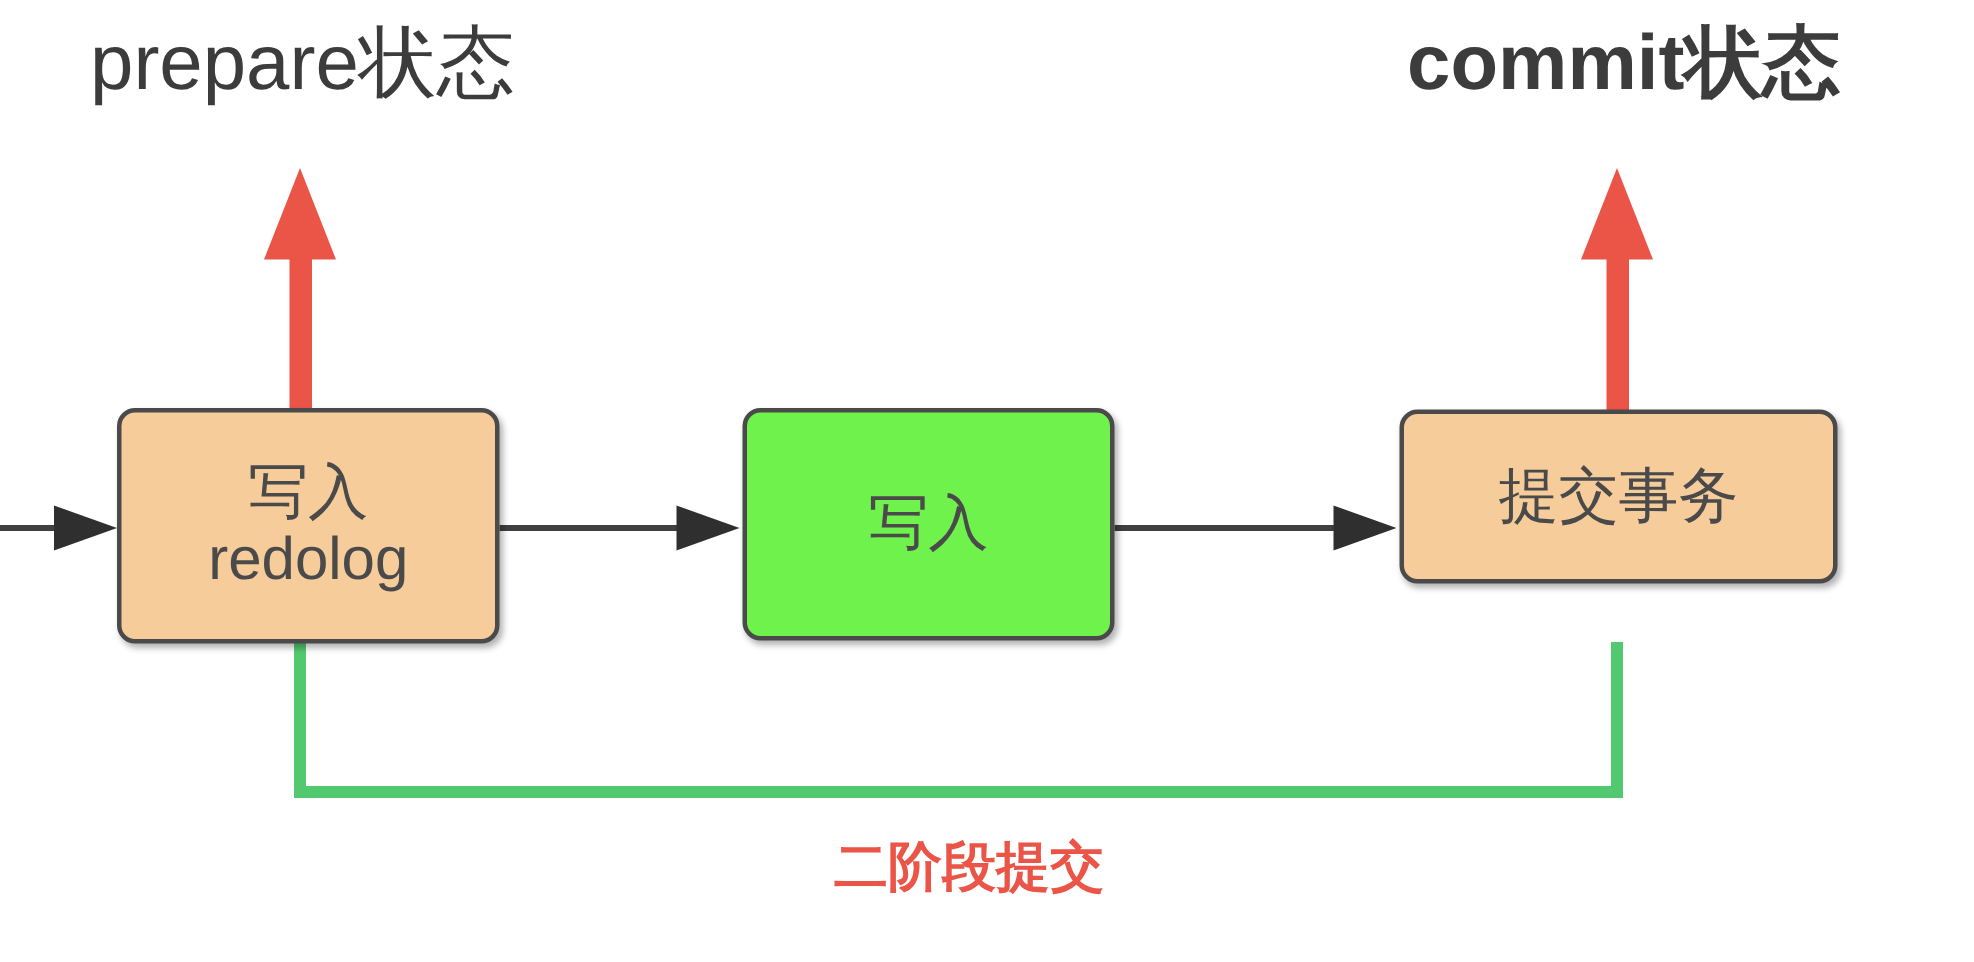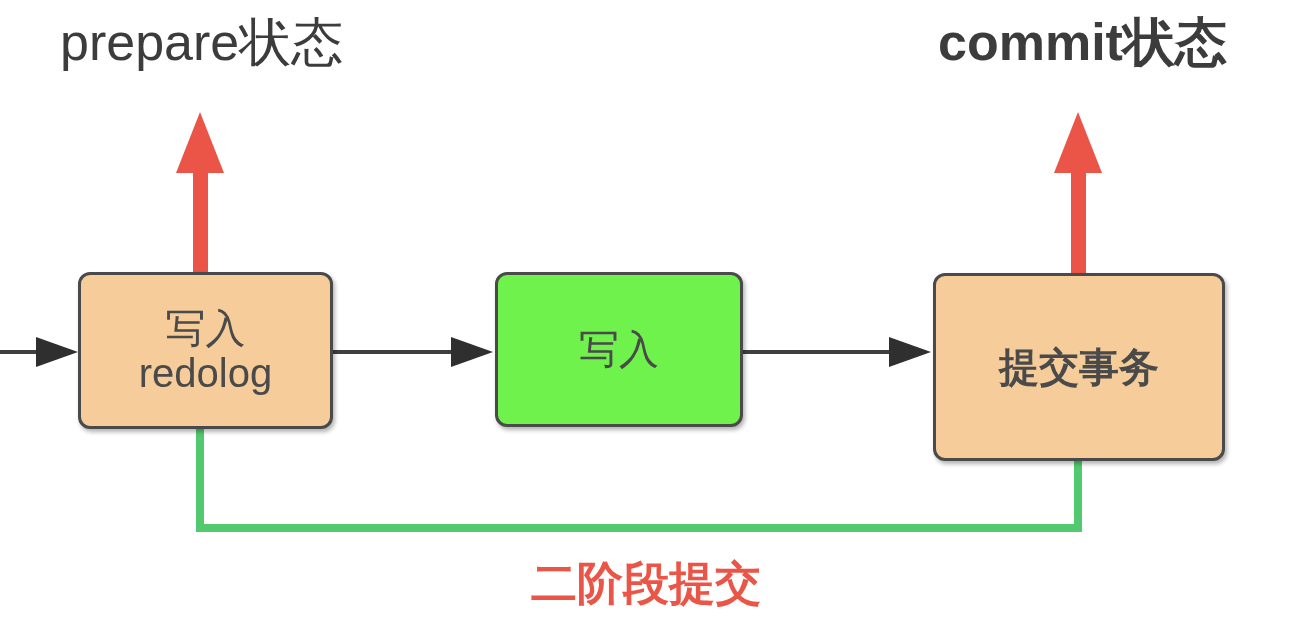--- a/index.html
+++ b/index.html
@@ -48,40 +48,39 @@
 
   #node-redolog {
     left: 78px;  top: 272px;  width: 255px; height: 157px;
     background: #f5cc9a;
   }
   #node-binlog {
     left: 495px; top: 272px;  width: 248px; height: 155px;
     background: #70f24c;
   }
   #node-commit {
-    left: 933px; top: 273px;  width: 292px; height: 188px;
+    left: 933px; top: 273px;  width: 292px; height: 116px;
     background: #f5cc9a;
-    font-weight: bold;
   }
 
   .svg-layer {
     position: absolute;
     left: 0; top: 0;
     width: 1316px;
     height: 641px;
     pointer-events: none;
   }
 
   .caption {
     position: absolute;
     left: 0;
     top: 558px;
     width: 1292px;
     text-align: center;
-    font-size: 46px;
+    font-size: 36px;
     font-weight: bold;
     line-height: 1.1;
     color: #ea5548;
     white-space: nowrap;
   }
 </style>
 </head>
 <body>
 
 <div id="canvas">

